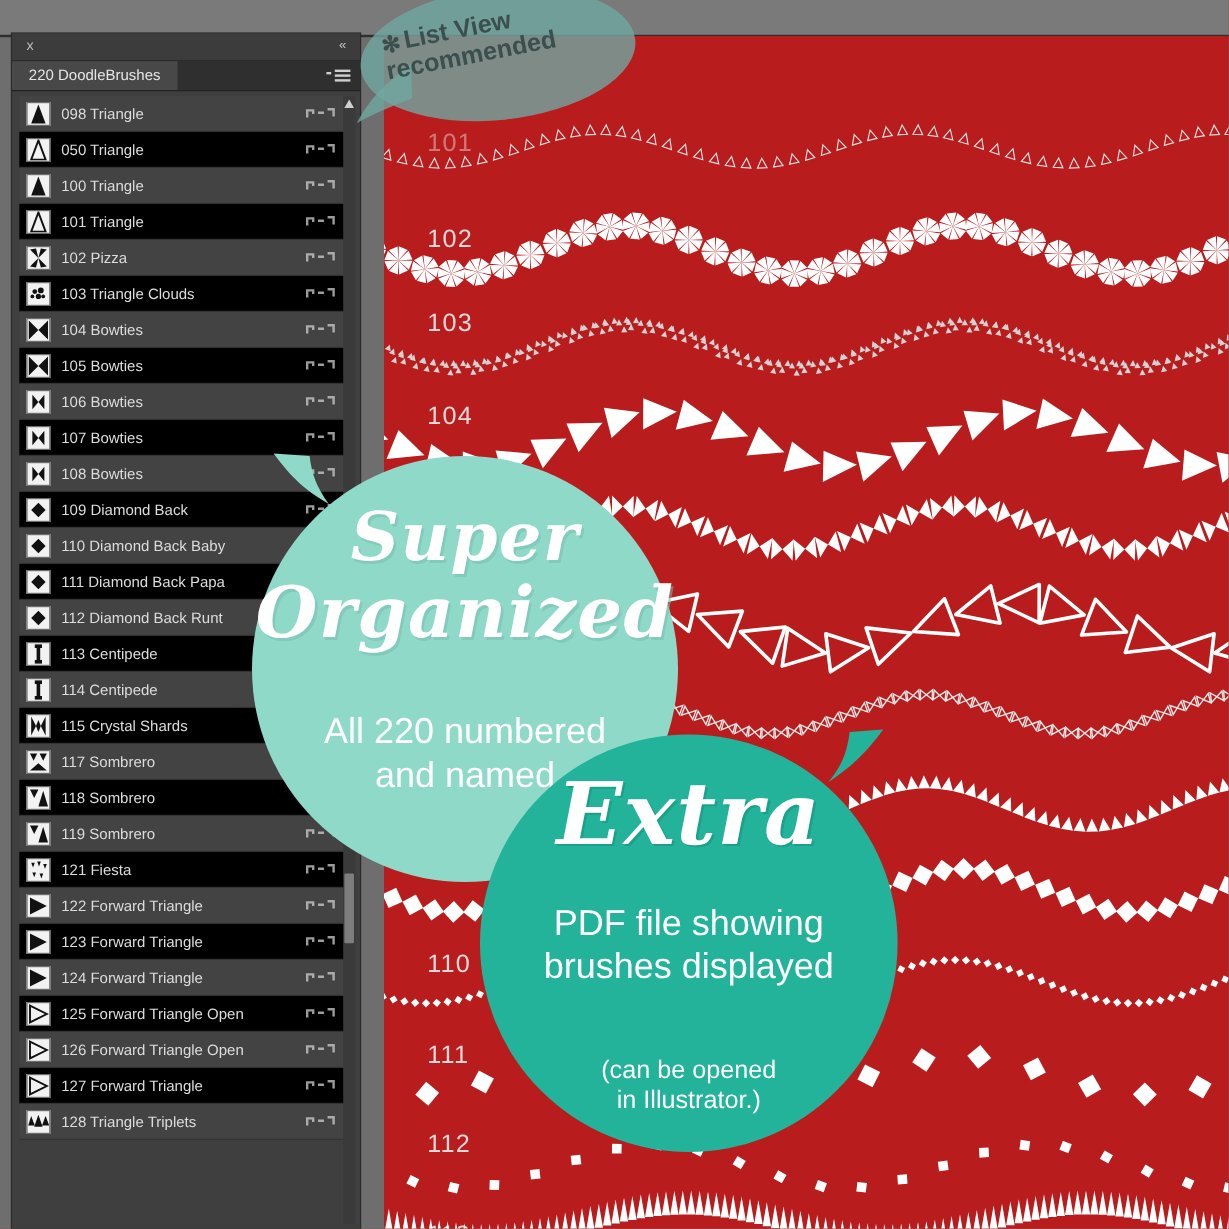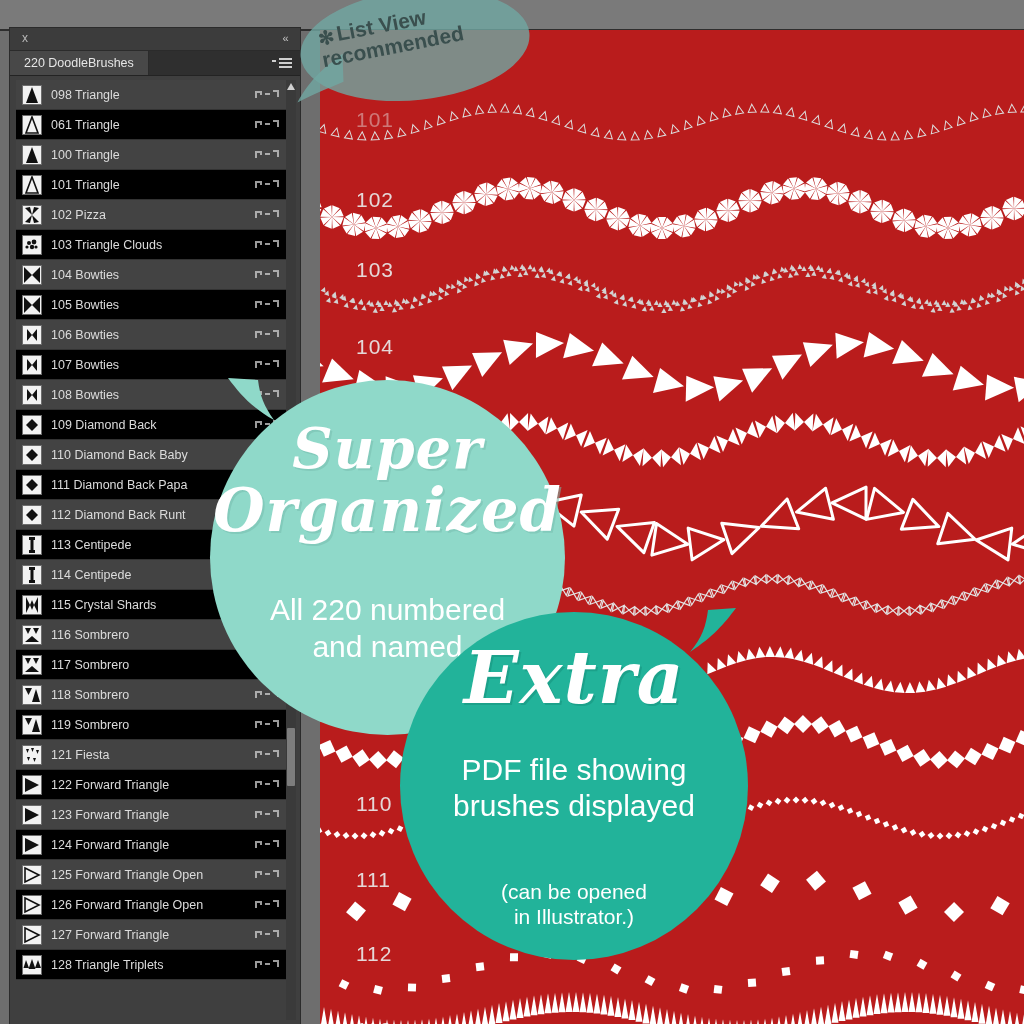--- a/index.html
+++ b/index.html
@@ -3474,21 +3474,21 @@
               <path d="M19 2 L24 2 L24 8" fill="none" stroke="#cfcfcf" stroke-width="2"></path>
             </svg>
           </div>
         </div>
         <div class="brush-row">
           <div class="thumb">
             <svg width="18" height="18" viewBox="0 0 18 18">
               <polygon points="9,1 15,17 3,17" fill="none" stroke="#111" stroke-width="1.6"></polygon>
             </svg>
           </div>
-          <div class="brush-label">061 Triangle</div>
+          <div class="brush-label">050 Triangle</div>
           <div class="brush-end">
             <svg width="26" height="11" viewBox="0 0 26 11">
               <path d="M2 9 L2 3 L7 3 L7 6" fill="none" stroke="#cfcfcf" stroke-width="2"></path>
               <path d="M11 5 L16 5" stroke="#cfcfcf" stroke-width="2"></path>
               <path d="M19 2 L24 2 L24 8" fill="none" stroke="#cfcfcf" stroke-width="2"></path>
             </svg>
           </div>
         </div>
         <div class="brush-row">
           <div class="thumb">
@@ -3753,39 +3753,20 @@
           <div class="thumb">
             <svg width="18" height="18" viewBox="0 0 18 18">
               <g fill="#111">
                 <polygon points="3,1 7,9 3,17"></polygon>
                 <polygon points="15,1 11,9 15,17"></polygon>
                 <polygon points="9,4 11,9 9,14 7,9"></polygon>
               </g>
             </svg>
           </div>
           <div class="brush-label">115 Crystal Shards</div>
-          <div class="brush-end">
-            <svg width="26" height="11" viewBox="0 0 26 11">
-              <path d="M2 9 L2 3 L7 3 L7 6" fill="none" stroke="#cfcfcf" stroke-width="2"></path>
-              <path d="M11 5 L16 5" stroke="#cfcfcf" stroke-width="2"></path>
-              <path d="M19 2 L24 2 L24 8" fill="none" stroke="#cfcfcf" stroke-width="2"></path>
-            </svg>
-          </div>
-        </div>
-        <div class="brush-row">
-          <div class="thumb">
-            <svg width="18" height="18" viewBox="0 0 18 18">
-              <g fill="#111">
-                <polygon points="2,2 8,2 5,8"></polygon>
-                <polygon points="10,2 16,2 13,8"></polygon>
-                <polygon points="2,16 16,16 9,10"></polygon>
-              </g>
-            </svg>
-          </div>
-          <div class="brush-label">116 Sombrero</div>
           <div class="brush-end">
             <svg width="26" height="11" viewBox="0 0 26 11">
               <path d="M2 9 L2 3 L7 3 L7 6" fill="none" stroke="#cfcfcf" stroke-width="2"></path>
               <path d="M11 5 L16 5" stroke="#cfcfcf" stroke-width="2"></path>
               <path d="M19 2 L24 2 L24 8" fill="none" stroke="#cfcfcf" stroke-width="2"></path>
             </svg>
           </div>
         </div>
         <div class="brush-row">
           <div class="thumb">

